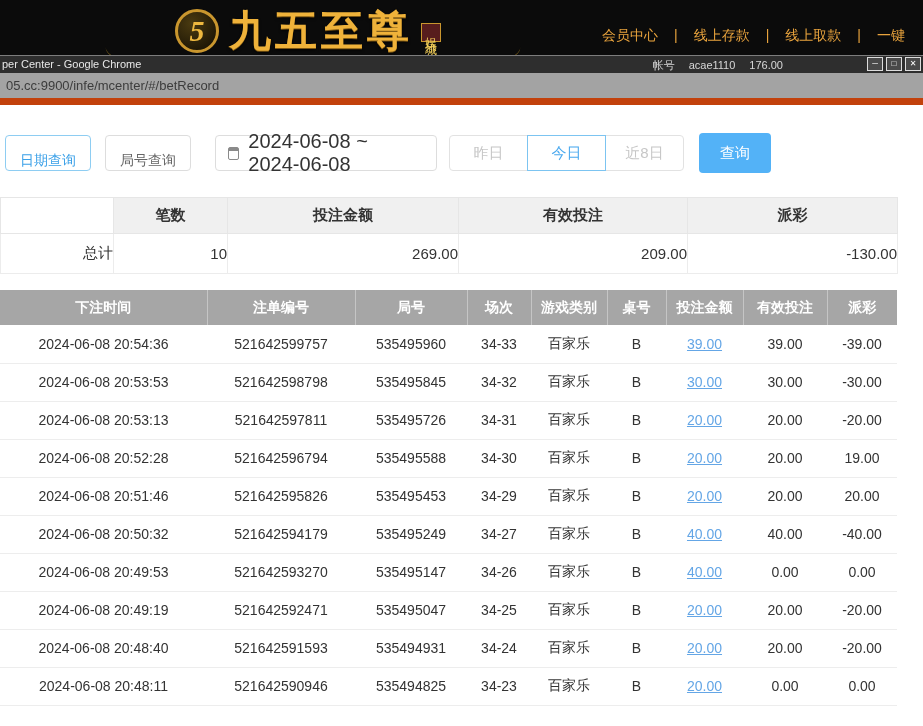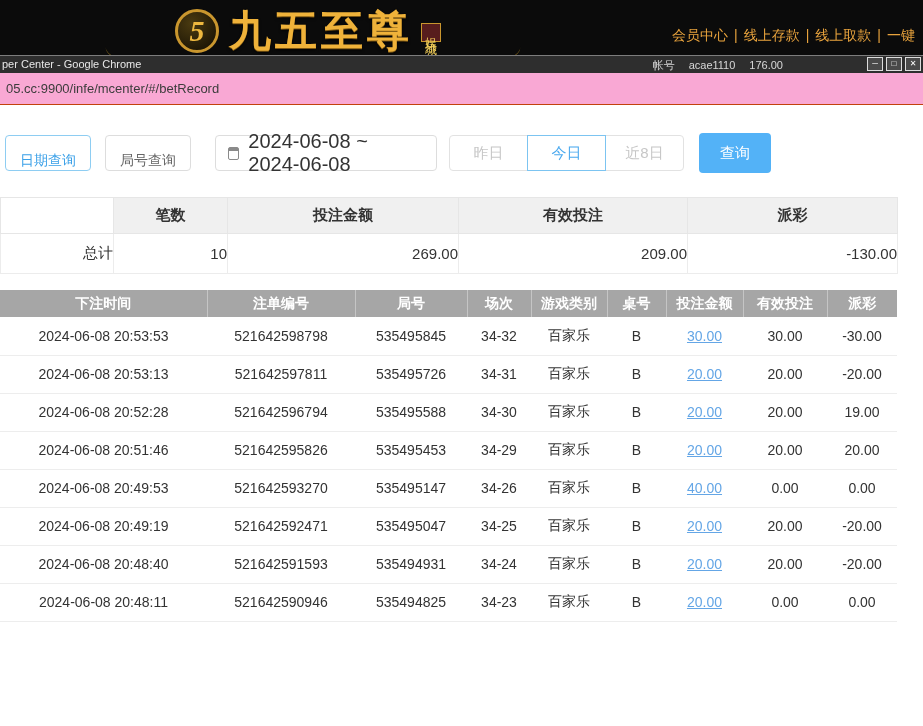--- a/index.html
+++ b/index.html
@@ -18,36 +18,36 @@
       color: #eeb83f; font: italic bold 30px "Liberation Serif", serif;
       display: flex; align-items: center; justify-content: center; }
   .logo-text { margin-left: 10px; font-family: "Liberation Serif", serif; font-weight: bold;
       font-size: 42px; letter-spacing: 4px; color: #efb23a;
       text-shadow: 0 1px 0 #7a5513, 0 2px 3px rgba(0,0,0,.8); white-space: nowrap; }
   .logo-badge { writing-mode: vertical-rl; margin-left: 8px; margin-top: 2px;
       background: #571d1d; border: 1px solid #c9962e; color: #f3cf5a;
       font-size: 12px; letter-spacing: 3px; padding: 4px 2px; line-height: 14px; }
   .site-nav { position: absolute; right: 2px; bottom: 10px; color: #e8a33d;
       font-size: 14px; white-space: nowrap; }
-  .nav-link { cursor: pointer; margin: 0 6px; }
+  .nav-link { cursor: pointer; margin: 0 16px; }
   .nav-sep { color: #e8a33d; }
 
   
   .title-bar { position: relative; height: 18px; background: #2e2e2e;
       border-top: 1px solid #7d7d7d; color: #fff; }
   .win-title { position: absolute; left: 2px; top: 2px; font-size: 11px; color: #e8e8e8; }
   .account-frag { position: absolute; right: 140px; top: 2px; font-size: 11px;
       color: rgba(255,255,255,.8); white-space: nowrap; }
   .account-frag .frag { margin-left: 14px; }
   .win-controls { position: absolute; right: 2px; top: 1px; display: flex; gap: 3px; }
   .win-btn { width: 16px; height: 14px; border: 1px solid #ddd; background: #4a4a4a;
       color: #fff; font-size: 8px; line-height: 12px; text-align: center; cursor: pointer; }
 
   
-  .address-bar { height: 32px; background: #f9a8d4; border-bottom: 1px solid #c2410c;
+  .address-bar { height: 32px; background: #a3a3a3; border-bottom: 7px solid #c2410c;
       display: flex; align-items: center; padding-left: 6px; }
   .url-text { font-size: 13px; color: #3c3c3c; }
 
   
   .content { padding-top: 28px; }
   .filter-row { display: flex; align-items: center; margin-left: 5px; height: 40px; }
   .tab-btn { height: 36px; padding: 16px 14px; border-radius: 4px; background: #fff;
       font-size: 14px; border: 1px solid #ddd; color: #666; cursor: pointer;
       font-family: "Liberation Sans", sans-serif; }
   .tab-btn.active { border-color: #8ecdf2; color: #3aa0e8; }
@@ -72,21 +72,21 @@
   
   table { border-collapse: collapse; table-layout: fixed; }
   .summary { width: 897px; margin-top: 24px; font-size: 15px; }
   .summary th { height: 36px; background: #f0f0f0; border: 1px solid #e6e6e6;
       font-weight: bold; color: #333; text-align: center; }
   .summary th.corner { background: #fff; }
   .summary td { height: 40px; border: 1px solid #ececec; text-align: right; color: #333; }
 
   
   .records { width: 897px; margin-top: 16px; font-size: 14px; }
-  .records th { height: 27px; background: #a6a6a6; color: #fff; font-weight: bold;
+  .records th { height: 35px; background: #a6a6a6; color: #fff; font-weight: bold;
       text-align: center; border-right: 1px solid rgba(255,255,255,.35); }
   .records th:last-child { border-right: none; }
   .records td { height: 38px; text-align: center; color: #333;
       border-bottom: 1px solid #ededed; background: #fff; }
   .bet-link { color: #64a6e6; text-decoration: underline; cursor: pointer; }
   .neg { color: #f2302e; }
 </style>
 </head>
 <body>
 
@@ -179,20 +179,31 @@
           <th>场次</th>
           <th>游戏类别</th>
           <th>桌号</th>
           <th>投注金额</th>
           <th>有效投注</th>
           <th>派彩</th>
         </tr>
       </thead>
     <tbody id="records-body">
         <tr>
+          <td>2024-06-08 20:54:36</td>
+          <td>521642599757</td>
+          <td>535495960</td>
+          <td>34-33</td>
+          <td>百家乐</td>
+          <td>B</td>
+          <td><span class="bet-link">39.00</span></td>
+          <td>39.00</td>
+          <td class="neg">-39.00</td>
+        </tr>
+        <tr>
           <td>2024-06-08 20:53:53</td>
           <td>521642598798</td>
           <td>535495845</td>
           <td>34-32</td>
           <td>百家乐</td>
           <td>B</td>
           <td><span class="bet-link">30.00</span></td>
           <td>30.00</td>
           <td class="neg">-30.00</td>
         </tr>
@@ -223,20 +234,31 @@
           <td>521642595826</td>
           <td>535495453</td>
           <td>34-29</td>
           <td>百家乐</td>
           <td>B</td>
           <td><span class="bet-link">20.00</span></td>
           <td>20.00</td>
           <td>20.00</td>
         </tr>
         <tr>
+          <td>2024-06-08 20:50:32</td>
+          <td>521642594179</td>
+          <td>535495249</td>
+          <td>34-27</td>
+          <td>百家乐</td>
+          <td>B</td>
+          <td><span class="bet-link">40.00</span></td>
+          <td>40.00</td>
+          <td class="neg">-40.00</td>
+        </tr>
+        <tr>
           <td>2024-06-08 20:49:53</td>
           <td>521642593270</td>
           <td>535495147</td>
           <td>34-26</td>
           <td>百家乐</td>
           <td>B</td>
           <td><span class="bet-link">40.00</span></td>
           <td>0.00</td>
           <td>0.00</td>
         </tr>

